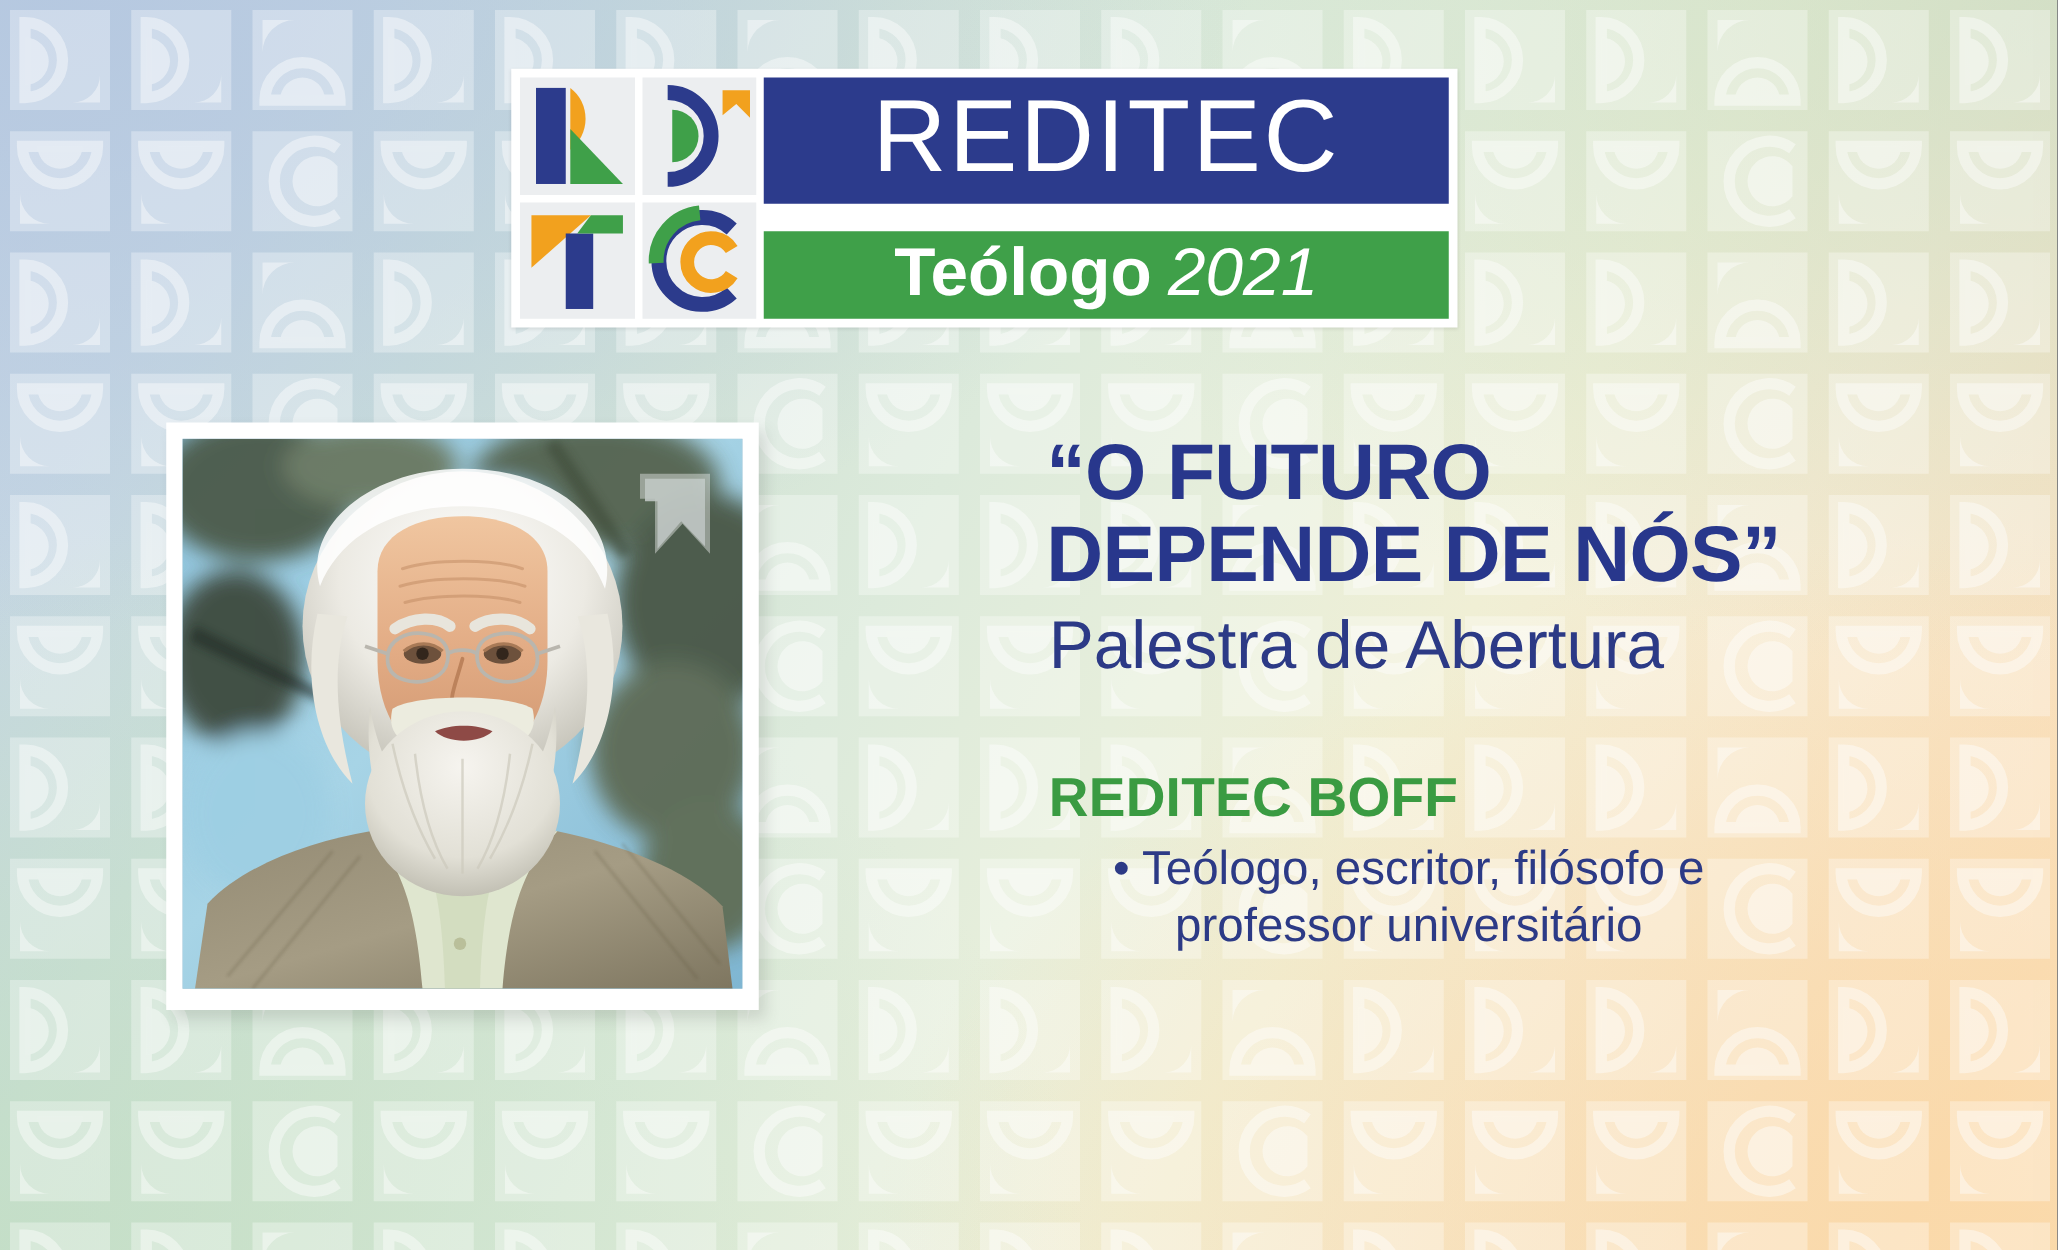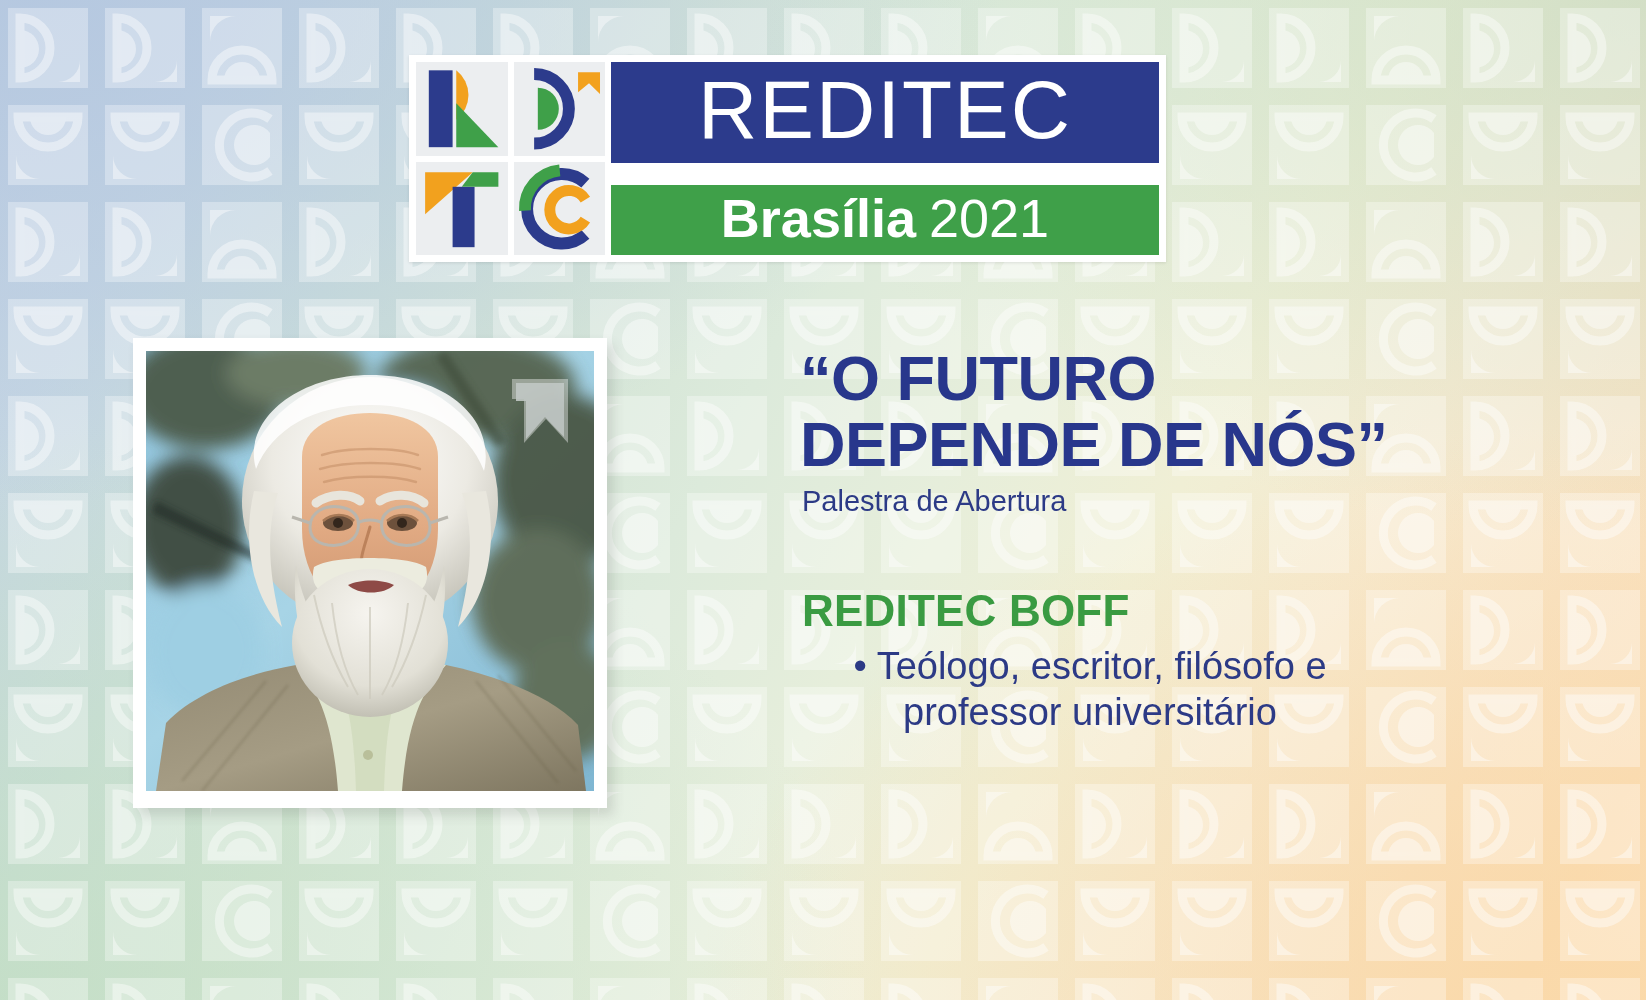--- a/index.html
+++ b/index.html
@@ -91,52 +91,53 @@
     gap:13px;
     overflow:hidden;
   }
   .bar-green .city{
     color:#ffffff;font-size:54px;font-weight:700;line-height:1;white-space:nowrap;
     transform:translateY(-2px);
   }
   .bar-green .year{
     color:#ffffff;font-size:54px;font-weight:400;line-height:1;white-space:nowrap;
     transform:translateY(-2px);
+    font-style:italic;
   }
 
   
   .photo-frame{
     position:absolute;left:133px;top:338px;
     width:474px;height:470px;
     background:#ffffff;
     padding:13px 13px 17px 13px;
     box-shadow:6px 7px 11px rgba(70,80,70,.17);
   }
   .photo{
     position:relative;width:100%;height:100%;
     overflow:hidden;background:#9cc4d8;
   }
   .photo svg{display:block;width:100%;height:100%;}
 
   
   .copy{
-    position:absolute;left:800px;top:345px;width:700px;
+    position:absolute;left:837px;top:345px;width:700px;
   }
   .headline{
     color:#28378c;
     font-size:63px;
     font-weight:700;
     line-height:1.05;
     letter-spacing:-.5px;
     margin:0;
     white-space:pre-line;
   }
   .subhead{
     color:#2c3a86;
-    font-size:29px;
+    font-size:54px;
     font-weight:400;
     line-height:1.15;
     margin:8px 0 0 2px;
   }
   .speaker{
     color:#3a9b42;
     font-size:44px;
     font-weight:700;
     line-height:1.1;
     margin:68px 0 0 2px;
@@ -263,21 +264,21 @@
         </svg>
       </div>
 
     </div>
 
     <div class="logo-text">
       <div class="bar-navy">
         <span class="word">REDITEC</span>
       </div>
       <div class="bar-green">
-        <span class="city">Brasília</span>
+        <span class="city">Teólogo</span>
         <span class="year">2021</span>
       </div>
     </div>
   </div>
 
   <div class="photo-frame">
     <div class="photo">
       <svg viewBox="0 0 448 440" preserveAspectRatio="xMidYMid slice" xmlns="http://www.w3.org/2000/svg">
         <defs>
           <linearGradient id="skyg" x1="0" y1="0" x2="1" y2="1">

